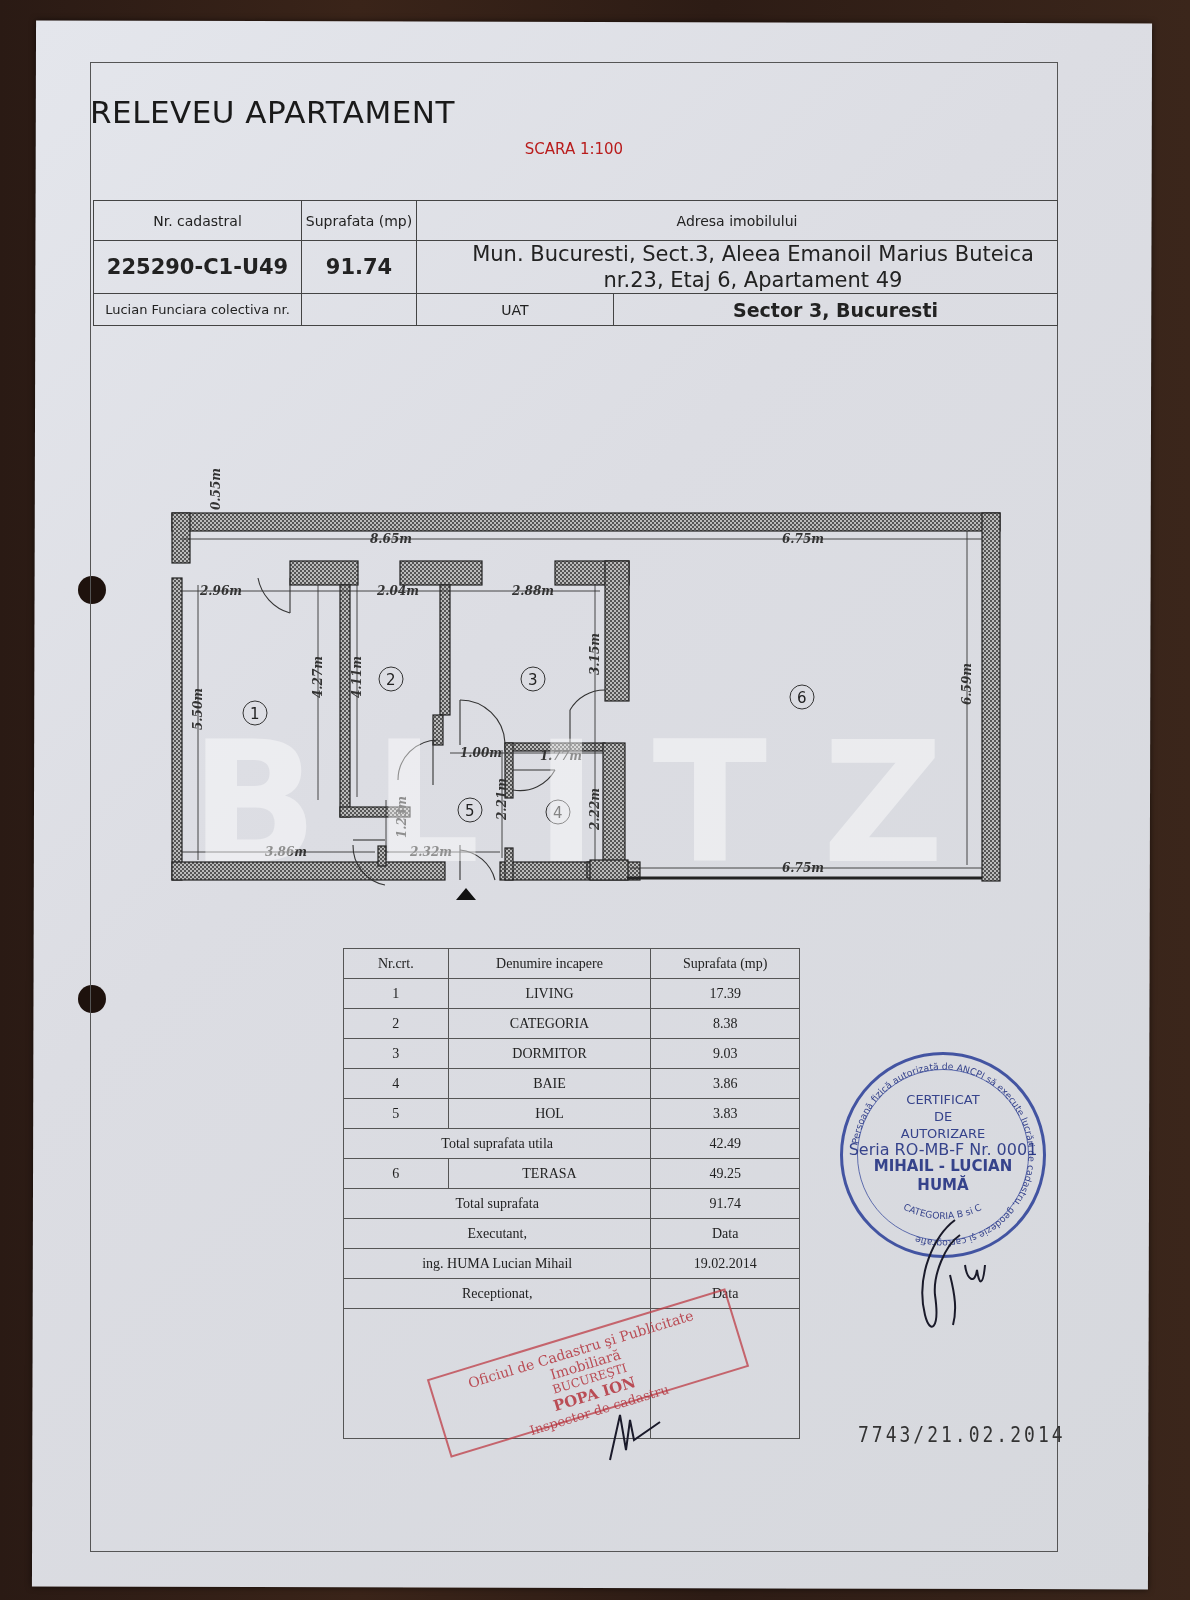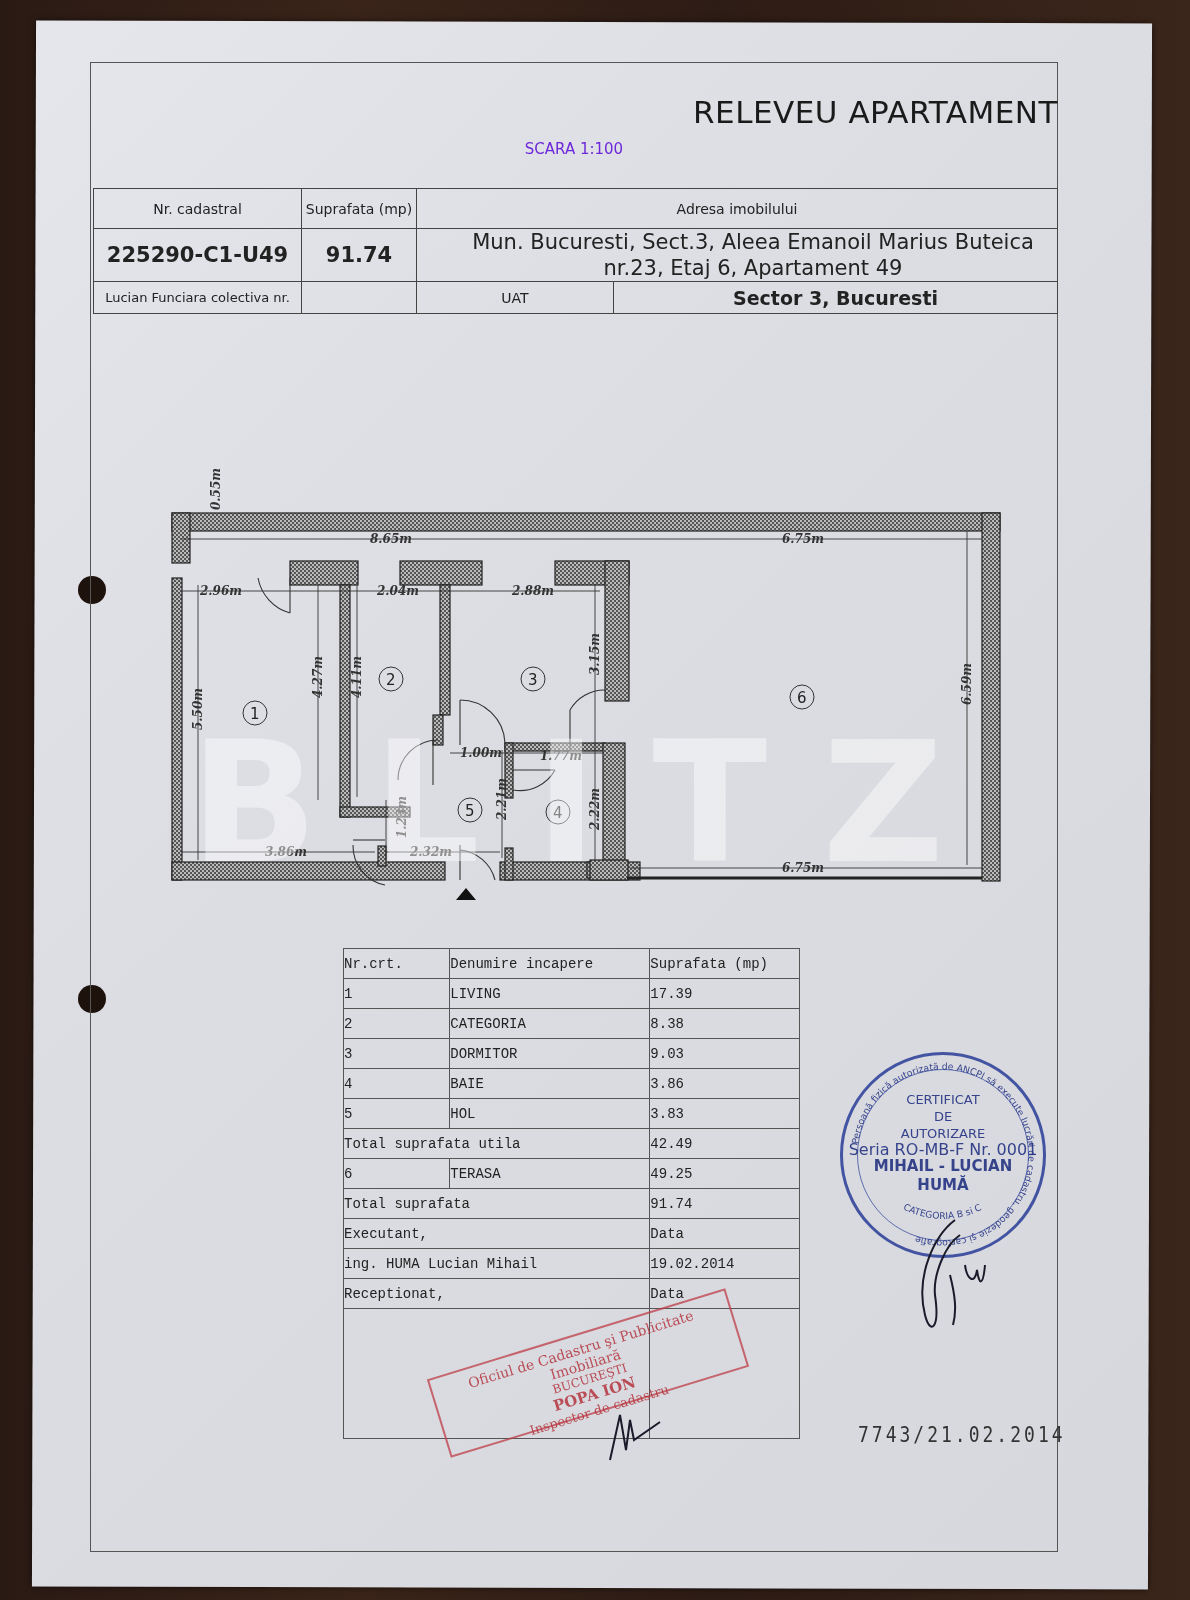--- a/index.html
+++ b/index.html
@@ -17,30 +17,30 @@
   }
   .frame {
     position: absolute; left: 90px; top: 62px; width: 968px; height: 1490px;
     border: 1.5px solid #555;
   }
   .hole {
     position: absolute; width: 28px; height: 28px; border-radius: 50%;
     background: #1e120d; left: 78px;
   }
   .title {
-    position: absolute; left: 90px; width: 968px; top: 94px; text-align: right;
-    font-family: "DejaVu Sans", sans-serif; font-size: 31px; letter-spacing: 0.5px; color: #1a1a1a; padding-left: 24px;
+    position: absolute; left: 90px; width: 968px; top: 94px; text-align: left;
+    font-family: "DejaVu Sans", sans-serif; font-size: 31px; letter-spacing: 0.5px; color: #1a1a1a;
   }
   .scale {
     position: absolute; left: 90px; width: 968px; top: 140px; text-align: center;
-    font-size: 15px; color: #6d28d9;
+    font-size: 15px; color: #b91c1c;
   }
   table { border-collapse: collapse; }
   .hdr {
-    position: absolute; left: 93px; top: 188px; width: 965px;
+    position: absolute; left: 93px; top: 200px; width: 965px;
   }
   .hdr td {
     border: 1.5px solid #444; color: #222; text-align: center; vertical-align: middle;
     font-family: "DejaVu Sans", sans-serif;
   }
   .hdr .lbl { font-size: 14px; height: 40px; }
   .hdr .val { font-size: 21px; height: 50px; font-weight: bold; }
   .hdr .addr { font-size: 21px; line-height: 26px; padding-left: 32px; }
   .hdr .small { font-size: 14px; height: 32px; }
   .hdr .bold { font-weight: bold; font-size: 19px; }
@@ -55,21 +55,21 @@
   .watermark {
     position: absolute; left: 190px; top: 705px; font-size: 168px; font-weight: bold;
     color: rgba(255,255,255,0.45); letter-spacing: 55px; font-family: "DejaVu Sans", sans-serif;
     pointer-events: none;
   }
 
   .rooms {
     position: absolute; left: 343px; top: 948px; width: 457px;
   }
   .rooms td {
-    border: 1.5px solid #555; text-align: left; font-family: Liberation Mono, monospace;
+    border: 1.5px solid #555; text-align: center; font-family: Liberation Serif, serif;
     font-size: 14px; color: #222; height: 30px;
   }
   .rooms .c1 { width: 113px; }
   .rooms .c2 { width: 218px; }
   .rooms .c3 { width: 159px; }
   .rooms .recv { height: 130px; }
 
   .stamp-red {
     position: absolute; left: 432px; top: 1332px; width: 312px; height: 82px;
     border: 2px solid rgba(190,60,70,0.75); transform: rotate(-17deg);

